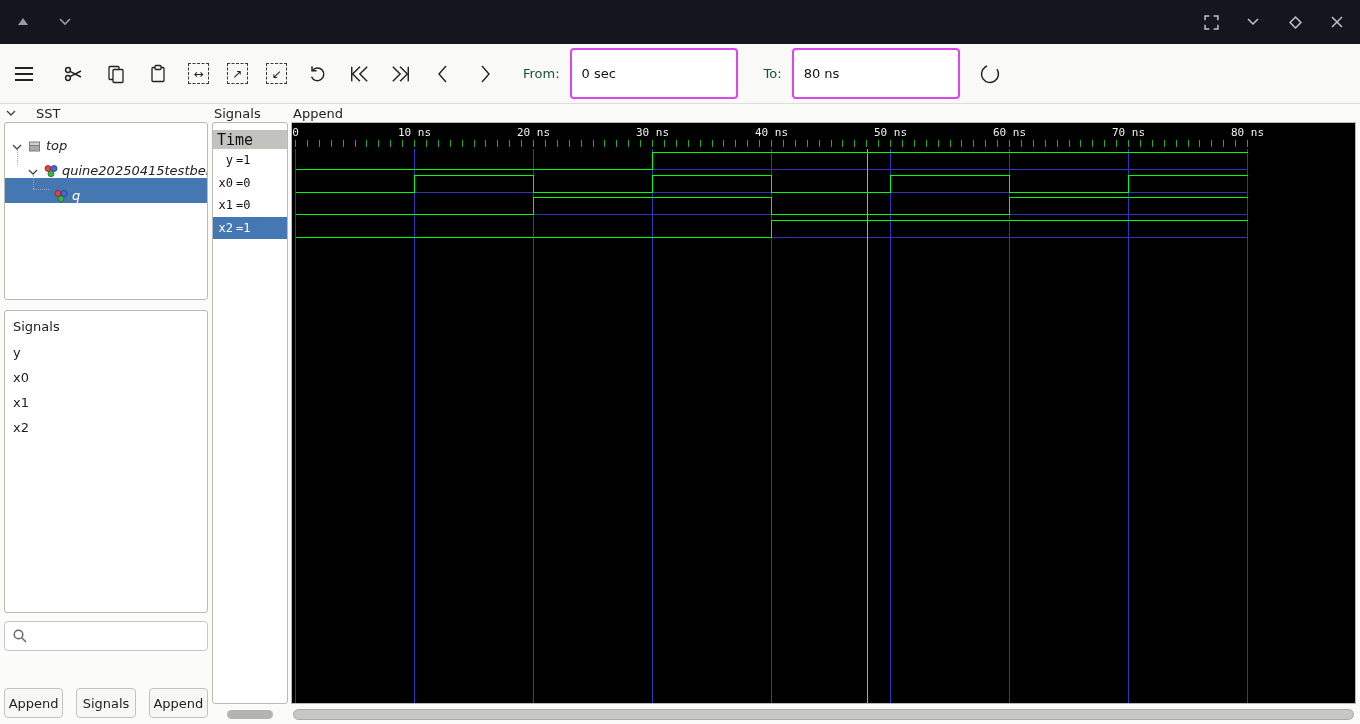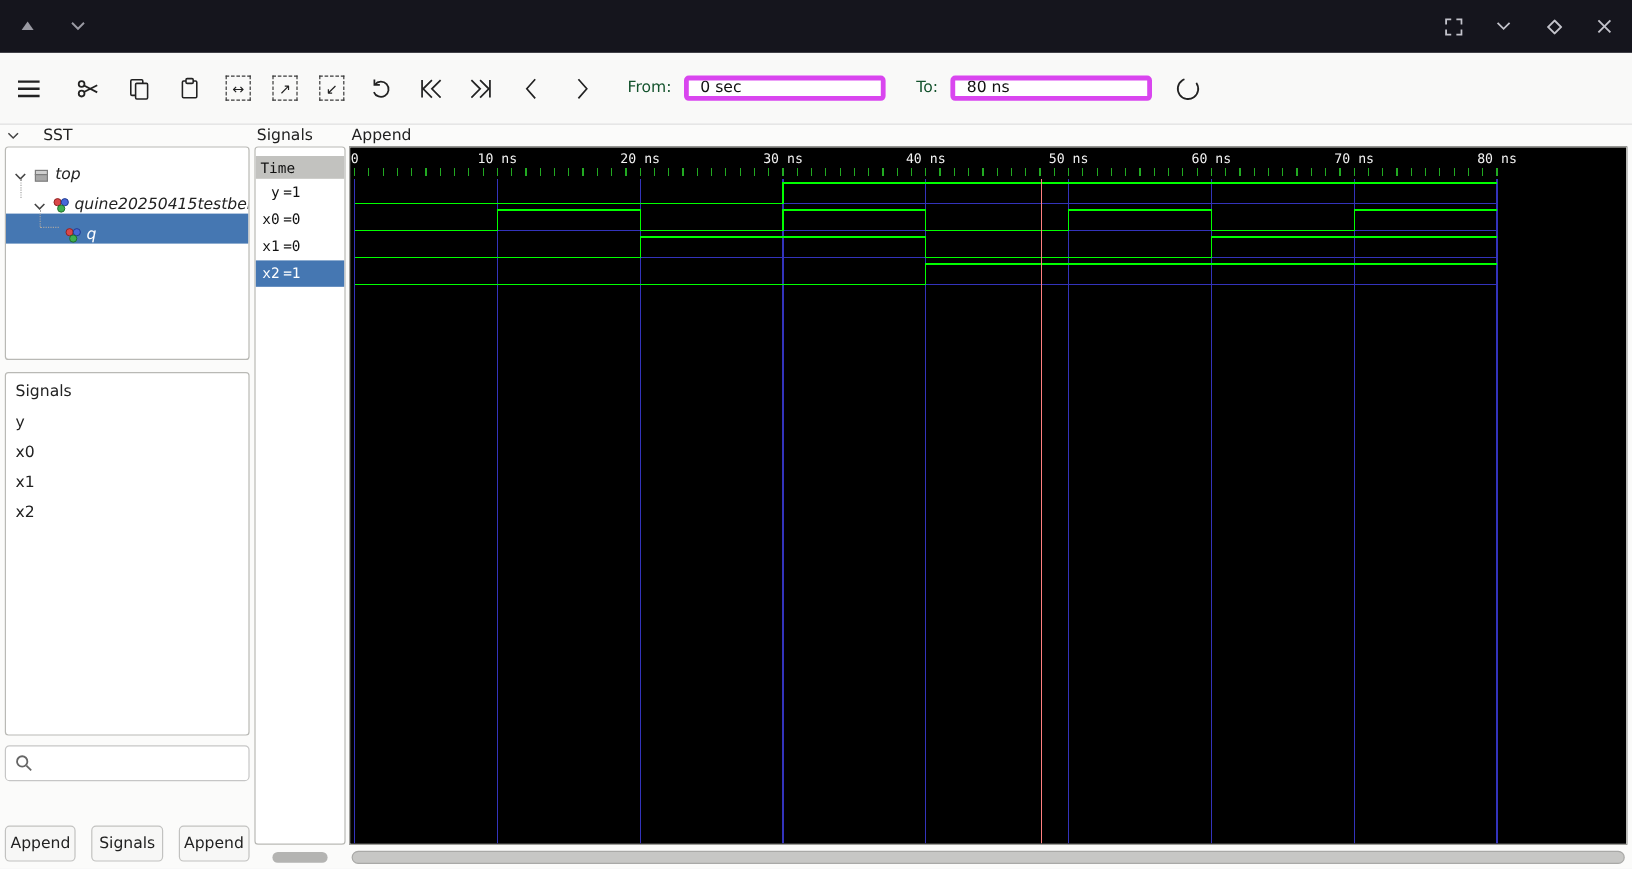--- a/index.html
+++ b/index.html
@@ -16,21 +16,21 @@
   .tb-title { font-size:13px; color:#ffffff; }
   .tb-sub { margin-top:3px; font-size:11px; color:#8d8d96; display:flex; gap:8px; justify-content:center; }
 
   
   .toolbar { height:60px; background:#f9f9f8; border-bottom:1px solid #dddddb;
     display:flex; align-items:center; padding:0 12px; gap:18px; }
   .tool { width:24px; height:24px; display:flex; align-items:center; justify-content:center; color:#222; flex:none; }
   .dashedbox { width:21px; height:21px; border:1px dashed #3a3a3a; display:flex; align-items:center; justify-content:center;
     font-size:12px; color:#222; line-height:1; }
   .tlabel { color:#14532d; margin-left:8px; }
-  .tinput { width:168px; height:21px; border:4px solid #d946ef; border-radius:4px; background:#fff;
+  .tinput { width:168px; height:51px; border:2px solid #d946ef; border-radius:4px; background:#fff;
     padding:0 10px; font-size:13px; color:#111; font-family:inherit; outline:none; }
 
   
   .main { height:620px; display:flex; padding:0 4px; background:#fbfbfa; }
   .leftcol { width:204px; display:flex; flex-direction:column; flex:none; }
   .midcol { width:76px; margin-left:4px; display:flex; flex-direction:column; flex:none; }
   .wavecol { flex:1; margin-left:3px; display:flex; flex-direction:column; min-width:0; }
 
   .framelabel { height:18px; display:flex; align-items:center; gap:20px; padding-left:2px; color:#222; white-space:nowrap; }
   .panelbox { border:1px solid #b9b9b5; border-radius:3px; background:#fff; overflow:hidden; }
@@ -57,21 +57,21 @@
   .searchwrap .mag { position:absolute; left:8px; top:7px; }
 
   .btnrow { margin-top:10px; margin-bottom:6px; display:flex; gap:13px; }
   .btnrow button { flex:1; height:30px; background:#f7f7f6; border:1px solid #c2c2c0; border-radius:4px;
     font-size:13px; color:#222; font-family:inherit;margin-top:27px; }
 
   
   .names-box { height:582px; display:flex; flex-direction:column; }
   .time-header { height:26px; position:relative; flex:none; }
   .time-bar { position:absolute; bottom:0; left:0; right:0; height:19px; background:#c2c2bf;
-    display:flex; align-items:center; padding-left:4px; font-family:"DejaVu Sans Mono",monospace; font-size:12px; color:#111; }
+    display:flex; align-items:center; padding-left:4px; font-family:"DejaVu Sans Mono",monospace; font-size:15px; color:#111; }
   .name-row { height:22.5px; display:flex; align-items:center; padding:0 2px;
     font-family:"DejaVu Sans Mono",monospace; font-size:12px; color:#111; flex:none; }
   .name-row .nm { display:inline-block; width:18px; text-align:right; white-space:pre; }
   .name-row .vl { margin-left:3px; }
   .name-row.sel { background:#4577b2; color:#fff; }
   .colscroll { height:20px; position:relative; flex:none; }
   .pill { position:absolute; top:6px; left:50%; transform:translateX(-50%); width:46px; height:9px;
     border-radius:5px; background:#b4b4b2; }
 
   

